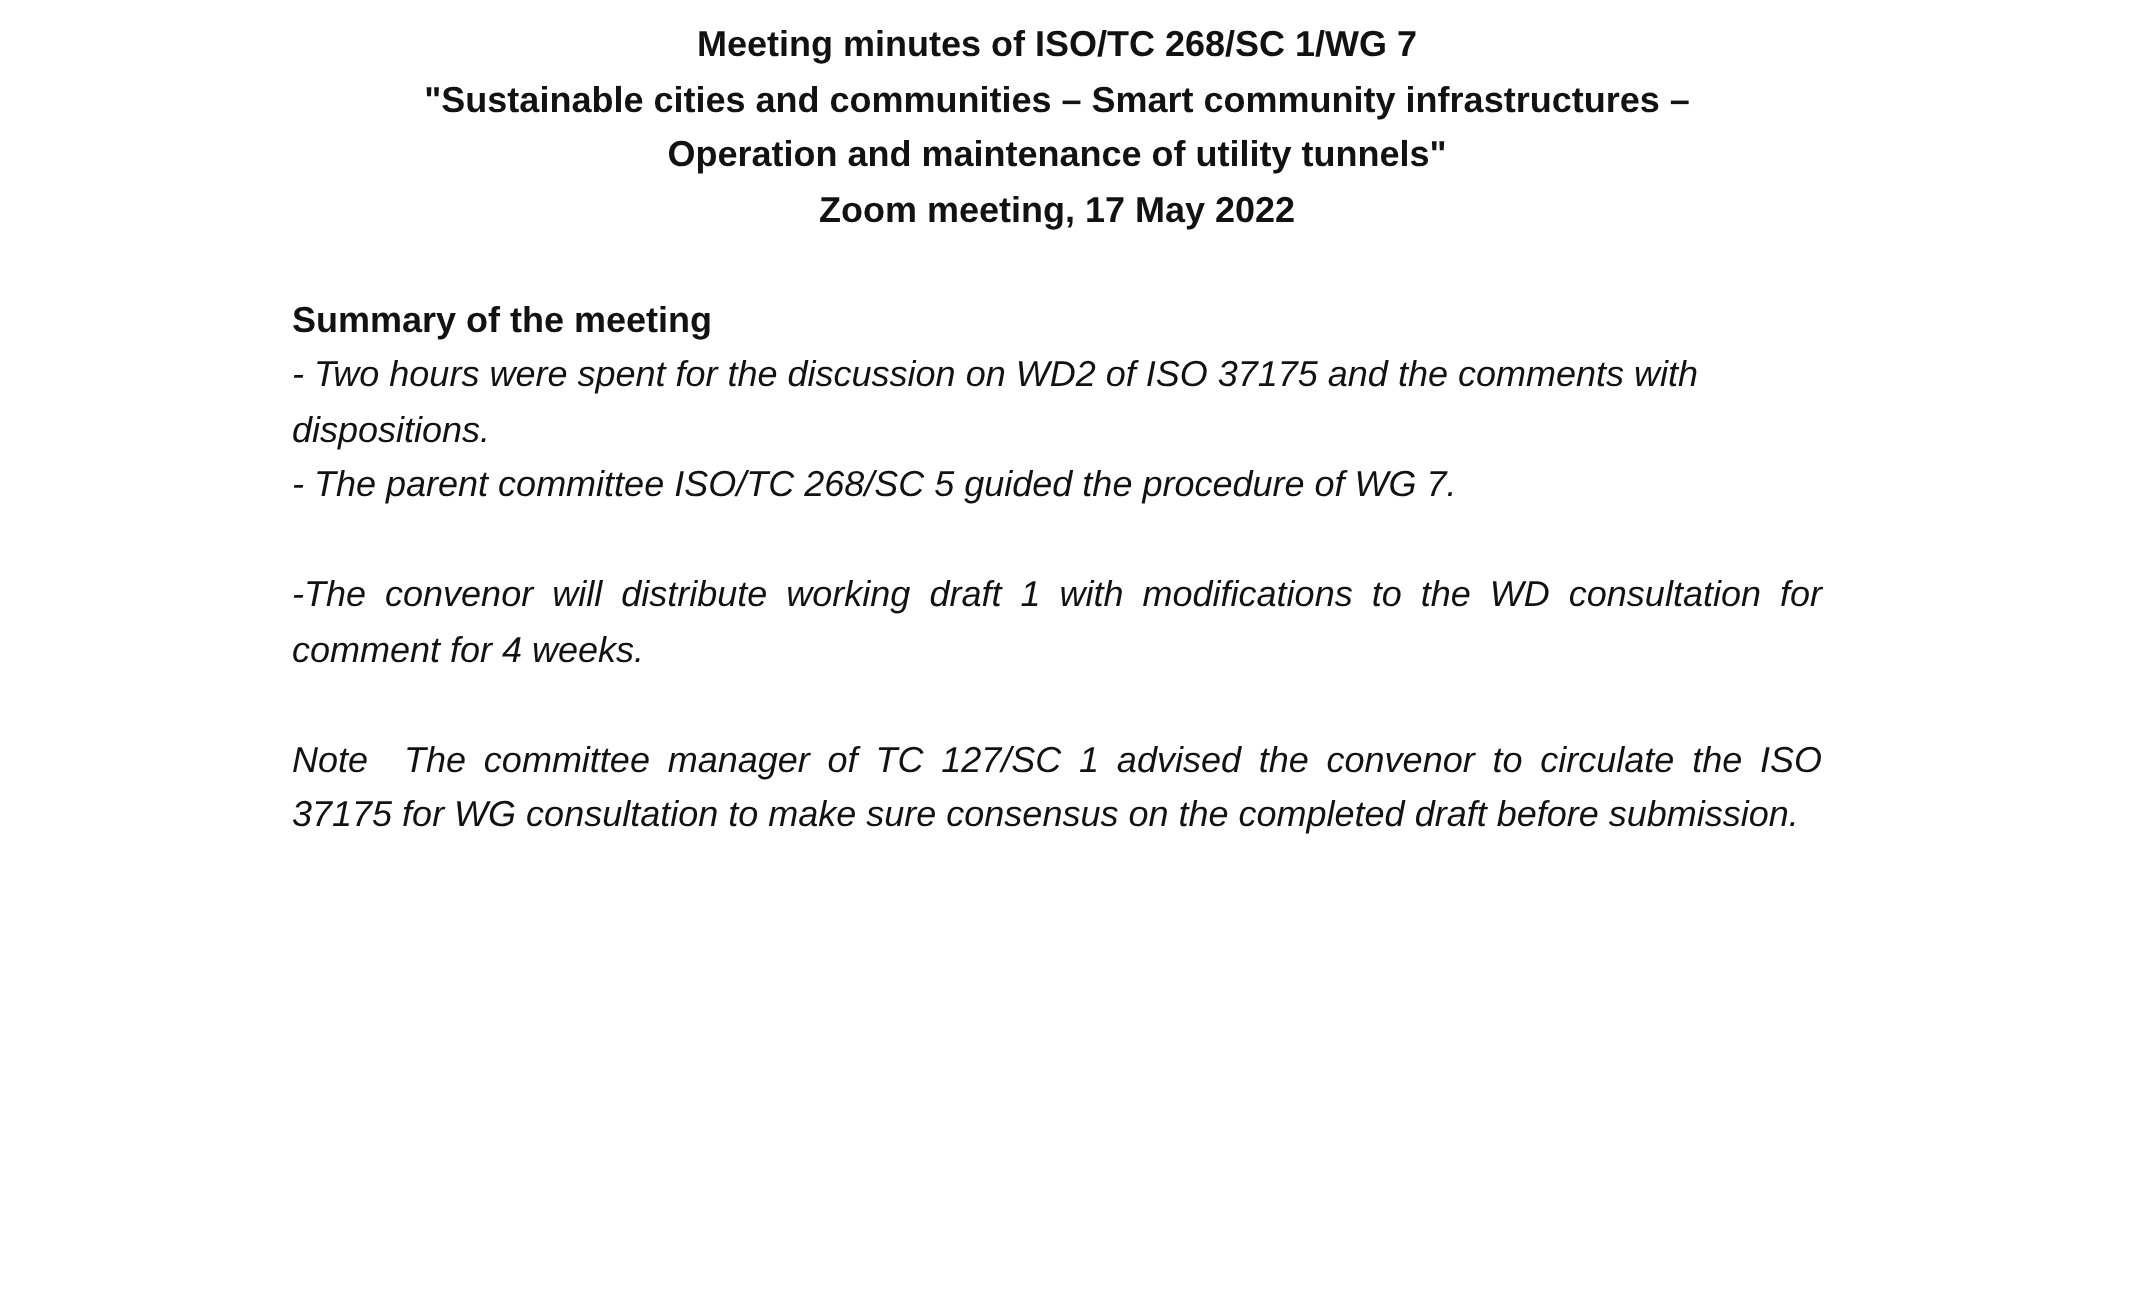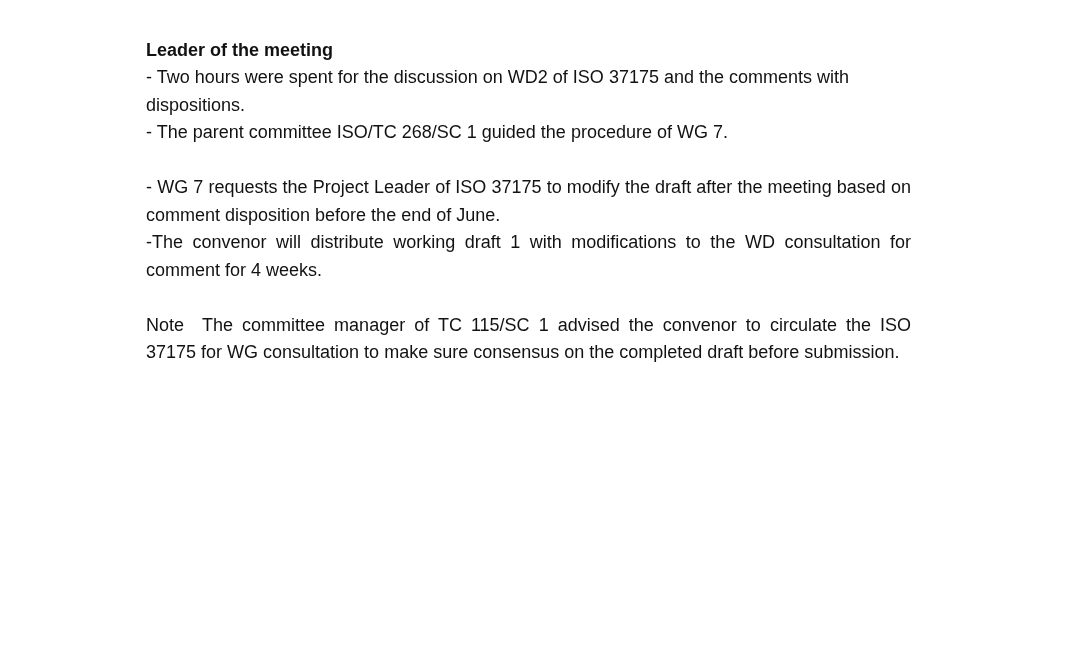--- a/index.html
+++ b/index.html
@@ -31,48 +31,54 @@
     font-weight: 700;
   }
   .title-line {
     white-space: nowrap;
   }
   .section-heading {
     font-weight: 700;
   }
   .para {
     margin: 0;
+    font-style: italic;
   }
   .justify {
     text-align: justify;
   }
   .spacer {
     height: 27.5px;
   }
 </style>
 </head>
 <body>
 
 <div class="page">
 
-
-  <div class="spacer"></div>
-
-  <div class="section">
-    <div class="section-heading">Leader of the meeting</div>
-    <p class="para">- Two hours were spent for the discussion on WD2 of ISO 37175 and the comments with dispositions.</p>
-    <p class="para">- The parent committee ISO/TC 268/SC 1 guided the procedure of WG 7.</p>
+  <div class="title-block">
+    <div class="title-line">Meeting minutes of ISO/TC 268/SC 1/WG 7</div>
+    <div class="title-line">"Sustainable cities and communities – Smart community infrastructures –</div>
+    <div class="title-line">Operation and maintenance of utility tunnels"</div>
+    <div class="title-line">Zoom meeting, 17 May 2022</div>
   </div>
 
   <div class="spacer"></div>
 
   <div class="section">
-    <p class="para justify">- WG 7 requests the Project Leader of ISO 37175 to modify the draft after the meeting based on comment disposition before the end of June.</p>
+    <div class="section-heading">Summary of the meeting</div>
+    <p class="para">- Two hours were spent for the discussion on WD2 of ISO 37175 and the comments with dispositions.</p>
+    <p class="para">- The parent committee ISO/TC 268/SC 5 guided the procedure of WG 7.</p>
+  </div>
+
+  <div class="spacer"></div>
+
+  <div class="section">
     <p class="para justify">-The convenor will distribute working draft 1 with modifications to the WD consultation for comment for 4 weeks.</p>
   </div>
 
   <div class="spacer"></div>
 
   <div class="section">
-    <p class="para justify">Note The committee manager of TC 115/SC 1 advised the convenor to circulate the ISO 37175 for WG consultation to make sure consensus on the completed draft before submission.</p>
+    <p class="para justify">Note The committee manager of TC 127/SC 1 advised the convenor to circulate the ISO 37175 for WG consultation to make sure consensus on the completed draft before submission.</p>
   </div>
 
 </div>
 
 </body></html>

